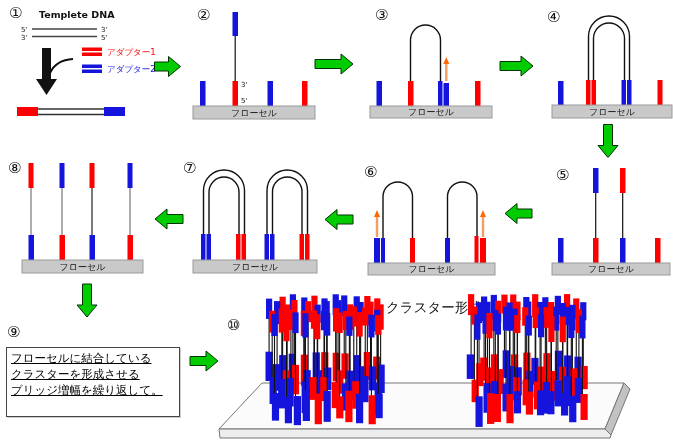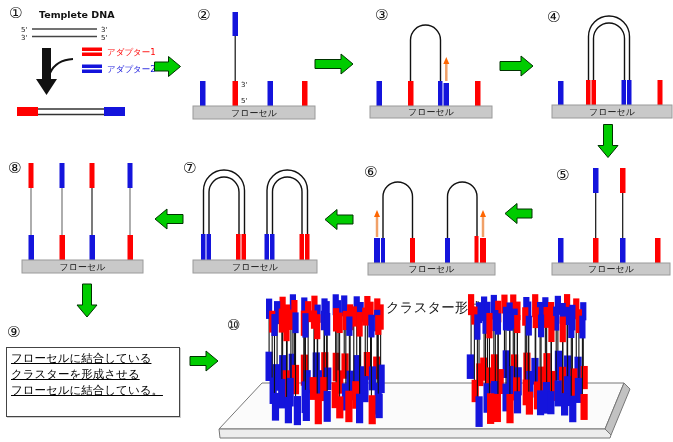--- a/index.html
+++ b/index.html
@@ -400,15 +400,15 @@
       <line x1="571.294960445955" y1="336.03279835965145" x2="571.294960445955" y2="398.7216997848459" stroke="#111" stroke-width="1.1"></line>
       <rect x="568.194960445955" y="316.00026895524945" width="6.2" height="22.032529404402027" fill="#1414DC"></rect>
       <rect x="569.1565701310321" y="395.7216997848459" width="7.2" height="26.510354881412514" fill="#1414DC"></rect>
       <line x1="582.4106394514025" y1="336.4148848817753" x2="582.4106394514025" y2="396.9900141046336" stroke="#111" stroke-width="1.1"></line>
       <rect x="579.3106394514025" y="315.64657465305487" width="6.2" height="22.768310228720452" fill="#1414DC"></rect>
       <rect x="580.4936663764499" y="393.9900141046336" width="7.2" height="25.95882072111537" fill="#FF0000"></rect>
     </svg>
   <div class="note-box">
     <div>フローセルに結合している</div>
     <div>クラスターを形成させる</div>
-    <div>フローセルに結合している。</div>
+    <div>ブリッジ増幅を繰り返して。</div>
   </div>
 </div>
 
 </body></html>

